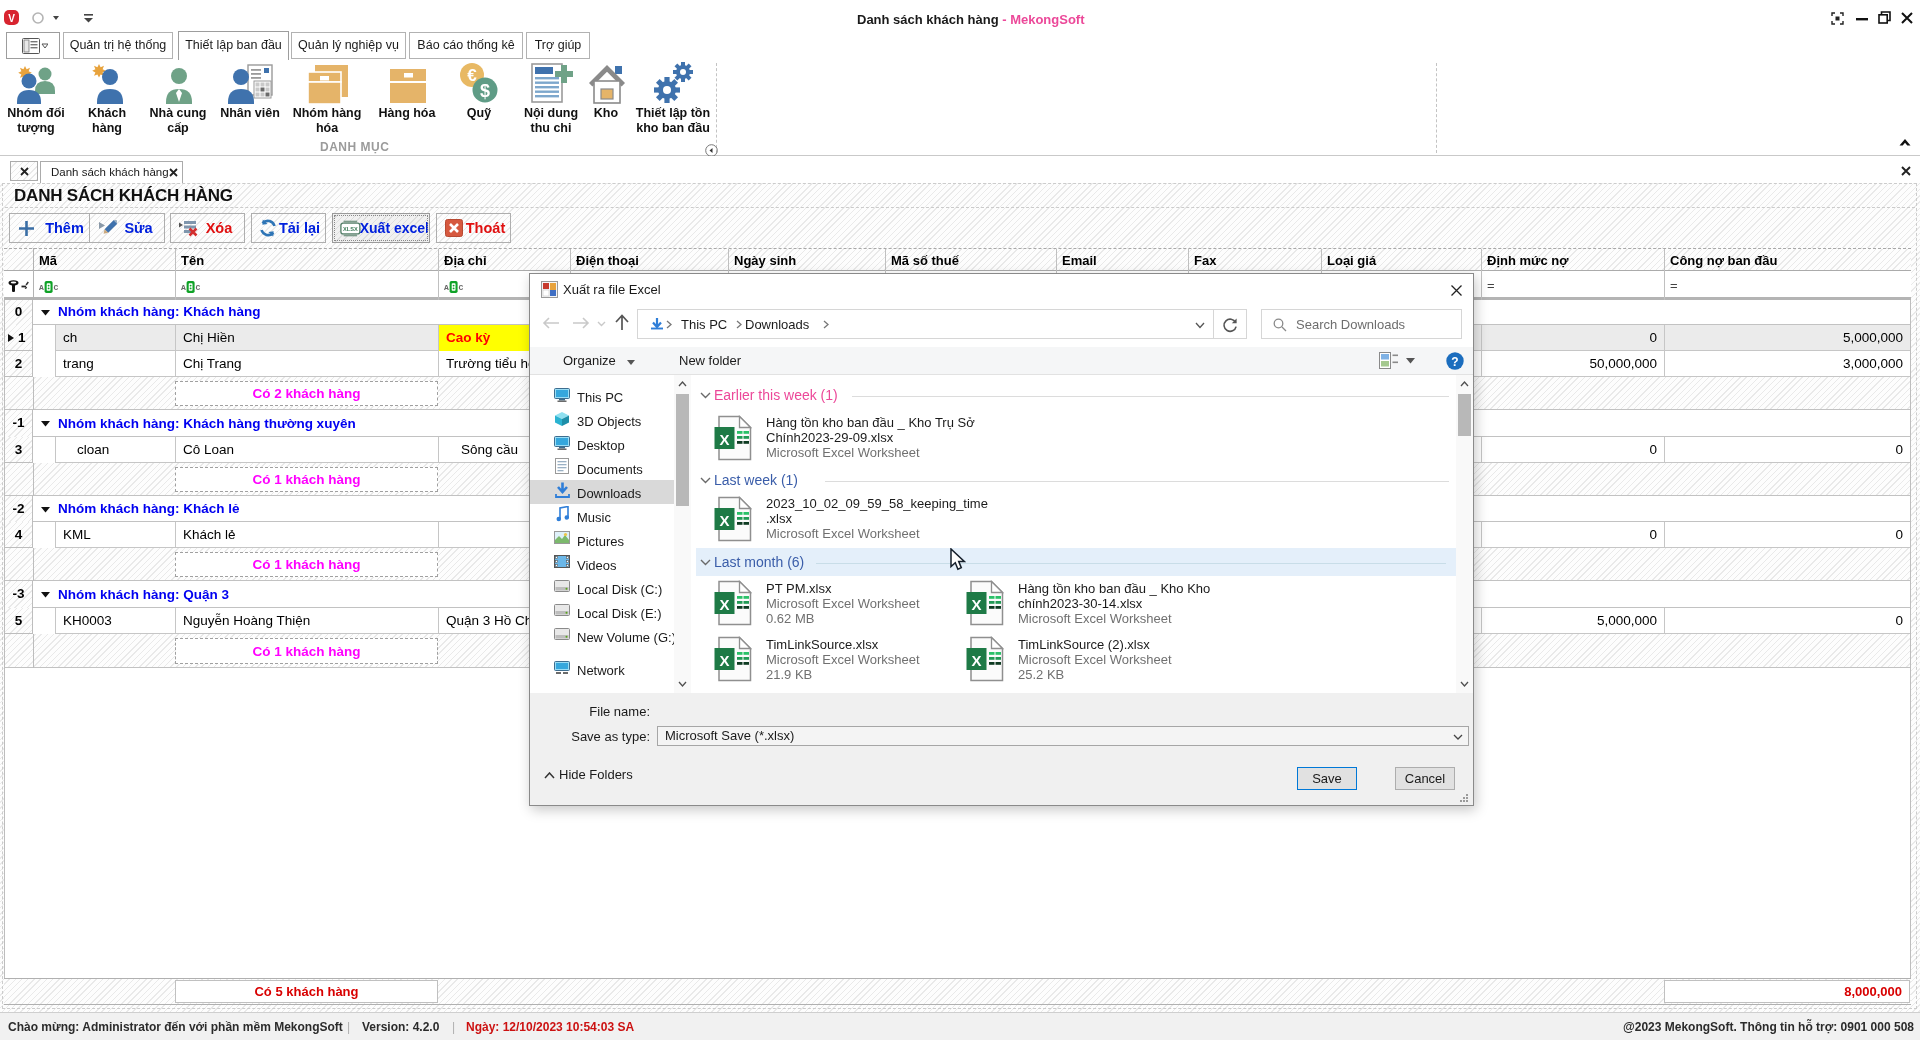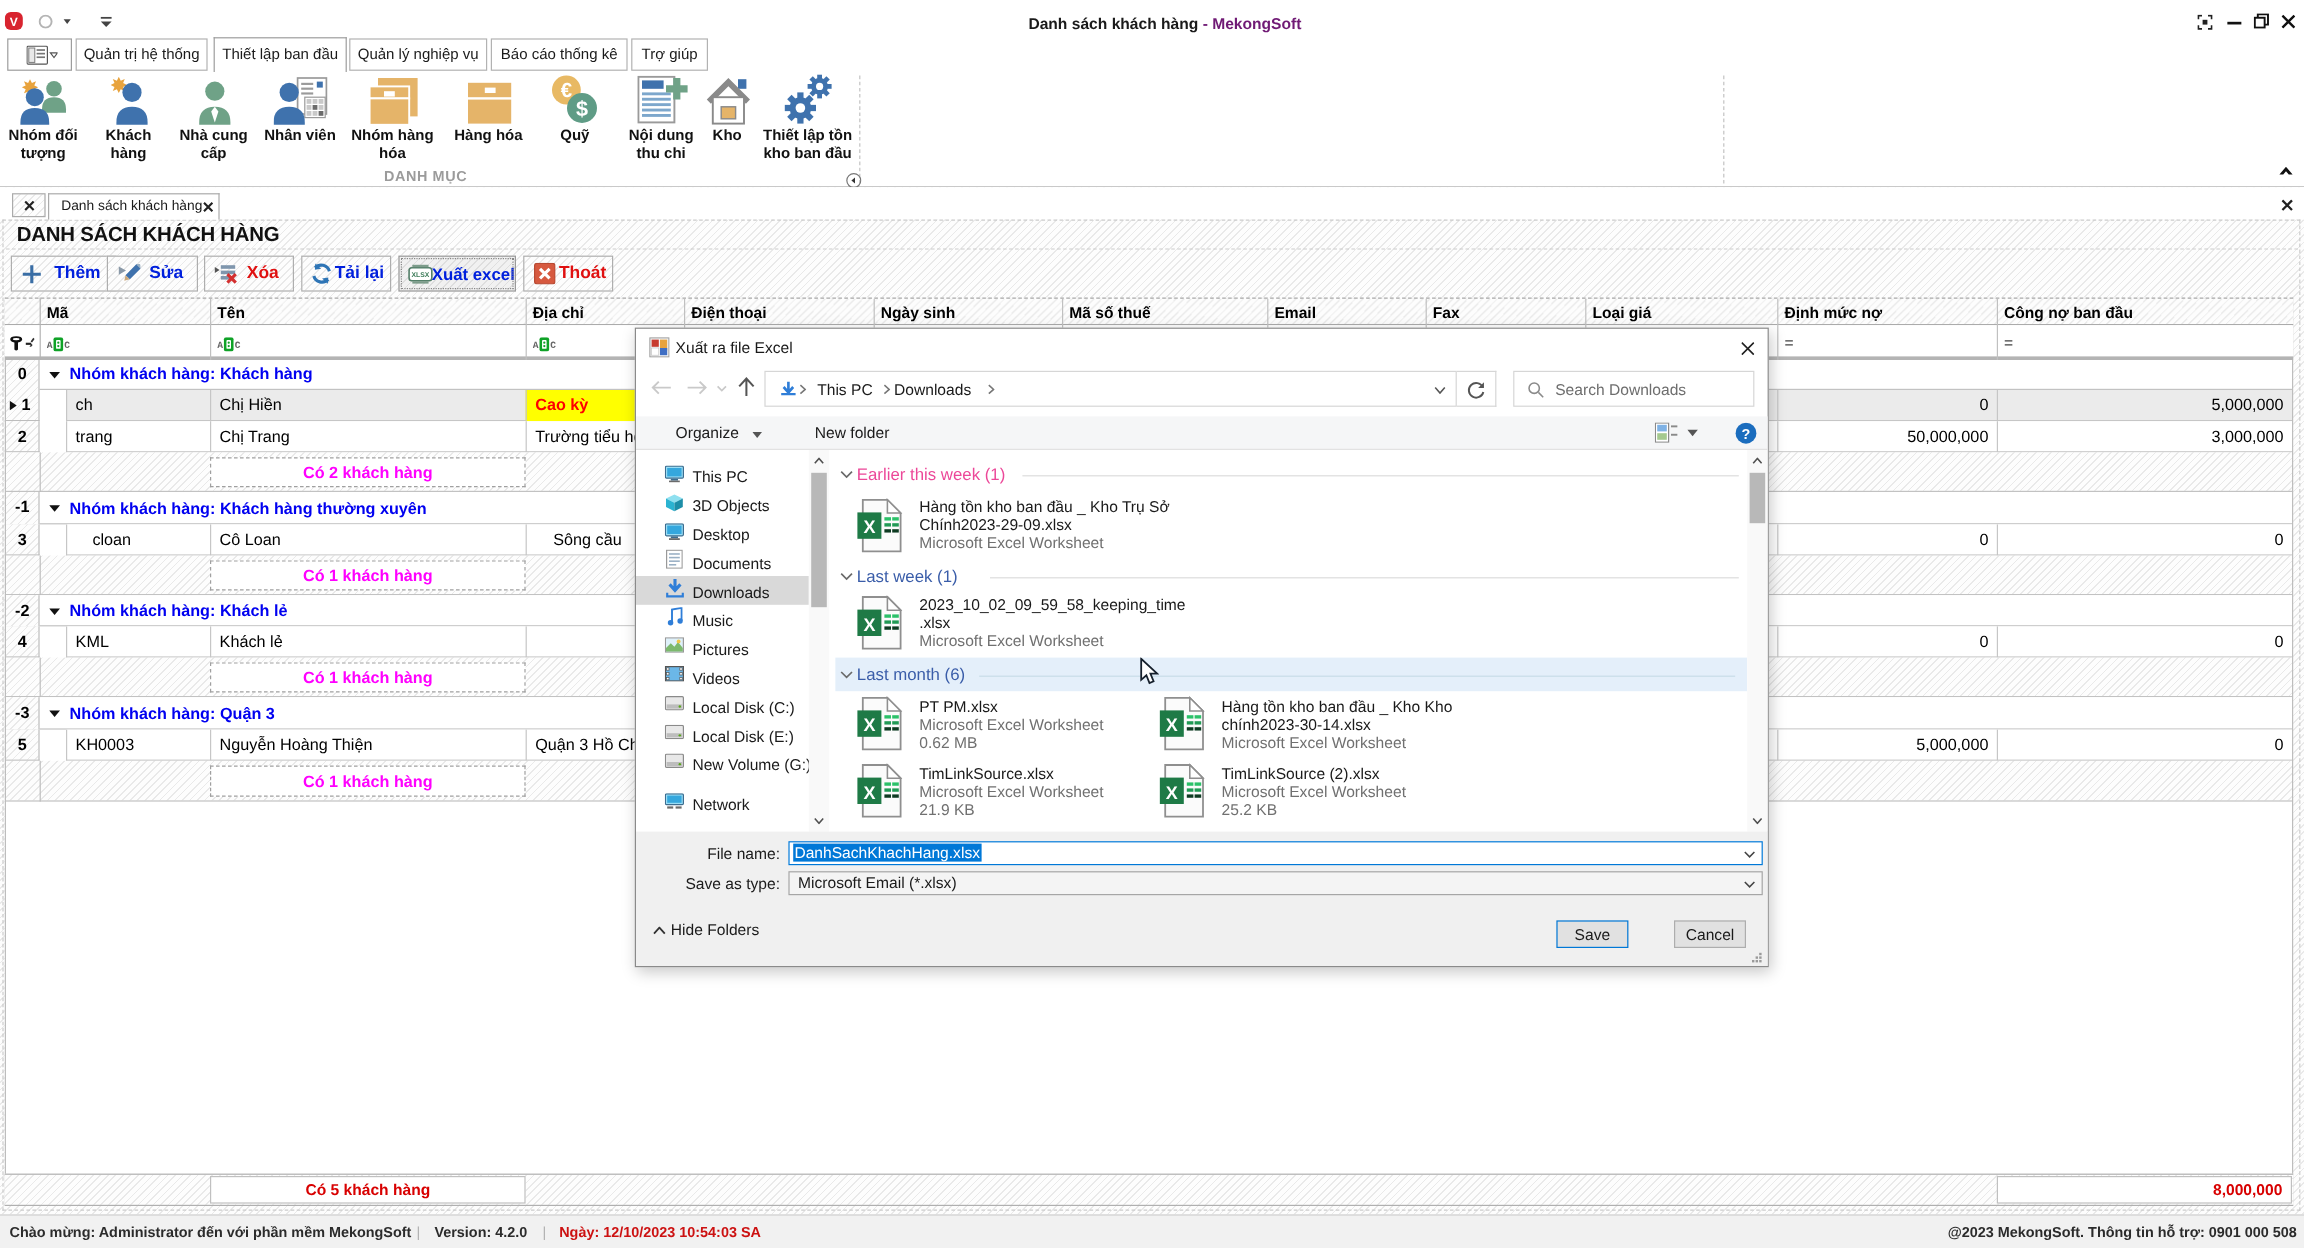--- a/index.html
+++ b/index.html
@@ -18,21 +18,21 @@
       <text x="7.5" y="11.5" font-size="10" font-weight="bold" fill="#fff" text-anchor="middle" font-family="Liberation Sans">V</text>
     </svg>
   <svg class="ab" style="left:32px;top:12px" width="30" height="12" viewBox="0 0 30 12">
       <circle cx="6" cy="6" r="5" fill="none" stroke="#b4b4b4" stroke-width="1.6"></circle>
       <path d="M21 4 L27 4 L24 8 Z" fill="#444"></path>
     </svg>
   <svg class="ab" style="left:83px;top:14px" width="11" height="9" viewBox="0 0 11 9">
       <rect x="1" y="0" width="9" height="1.6" fill="#444"></rect>
       <path d="M1 4 L10 4 L5.5 8.5 Z" fill="#444"></path>
     </svg>
-  <div class="ab b" style="left:857px;top:12px;font-size:13px;color:#1a1a1a">Danh sách khách hàng <span style="color:#701a75">- MekongSoft</span></div>
+  <div class="ab b" style="left:857px;top:12px;font-size:13px;color:#1a1a1a">Danh sách khách hàng <span style="color:#ec4899">- MekongSoft</span></div>
   <svg class="ab" style="left:1831px;top:12px" width="13" height="13" viewBox="0 0 13 13">
       <g stroke="#222" stroke-width="1.4" fill="none">
         <path d="M1 4 V1 H4 M9 1 H12 V4 M12 9 V12 H9 M4 12 H1 V9"></path>
       </g>
       <rect x="4.5" y="4.5" width="4" height="4" fill="#222"></rect>
     </svg>
   <svg class="ab" style="left:1856px;top:18px" width="12" height="3" viewBox="0 0 12 3">
       <rect width="12" height="2.4" fill="#111"></rect>
     </svg>
   <svg class="ab" style="left:1878px;top:11px" width="13" height="13" viewBox="0 0 13 13">
@@ -748,29 +748,23 @@
         <path d="M1 5 L4.5 1 L8 5" fill="none" stroke="#505050" stroke-width="1.3"></path>
       </svg>
     <div class="ab" style="left:2px;top:19px;width:13px;height:42px;background:#b8b8b8"></div>
     <svg class="ab" style="left:4px;top:306px" width="9" height="6" viewBox="0 0 9 6">
         <path d="M1 1 L4.5 5 L8 1" fill="none" stroke="#505050" stroke-width="1.3"></path>
       </svg>
   </div>
 
   <div class="ab" style="left:0;top:419px;width:943px;height:112px;background:#f0f0f0">
     <div class="ab" style="left:0px;top:11px;width:120px;text-align:right">File name:</div>
-    <div class="ab" style="left:127px;top:8px;width:812px;height:20px;background:#fff;border:1px solid #0078d7">
-      <span class="ab" style="left:3px;top:1px;background:#0078d7;color:#fff;padding:0 1px">DanhSachKhachHang.xlsx</span>
-      <svg class="ab" style="left:795px;top:7px" width="10" height="6" viewBox="0 0 10 6">
-          <path d="M1 1 L5 5 L9 1" fill="none" stroke="#444" stroke-width="1.3"></path>
-        </svg>
-    </div>
     <div class="ab" style="left:0px;top:36px;width:120px;text-align:right">Save as type:</div>
     <div class="ab" style="left:127px;top:33px;width:812px;height:20px;background:#f4f4f4;border:1px solid #a6a6a6">
-      <span class="ab" style="left:7px;top:1px">Microsoft Email (*.xlsx)</span>
+      <span class="ab" style="left:7px;top:1px">Microsoft Save (*.xlsx)</span>
       <svg class="ab" style="left:795px;top:7px" width="10" height="6" viewBox="0 0 10 6">
           <path d="M1 1 L5 5 L9 1" fill="none" stroke="#444" stroke-width="1.3"></path>
         </svg>
     </div>
     <svg class="ab" style="left:14px;top:79px" width="11" height="7" viewBox="0 0 11 7">
         <path d="M1 6 L5.5 1 L10 6" fill="none" stroke="#333" stroke-width="1.5"></path>
       </svg>
     <div class="ab" style="left:29px;top:74px">Hide Folders</div>
     <div class="ab" style="left:767px;top:74px;width:60px;height:23px;background:#e1e1e1;border:1px solid #0078d7;text-align:center;line-height:21px">Save</div>
     <div class="ab" style="left:865px;top:74px;width:60px;height:23px;background:#e1e1e1;border:1px solid #adadad;text-align:center;line-height:21px">Cancel</div>

